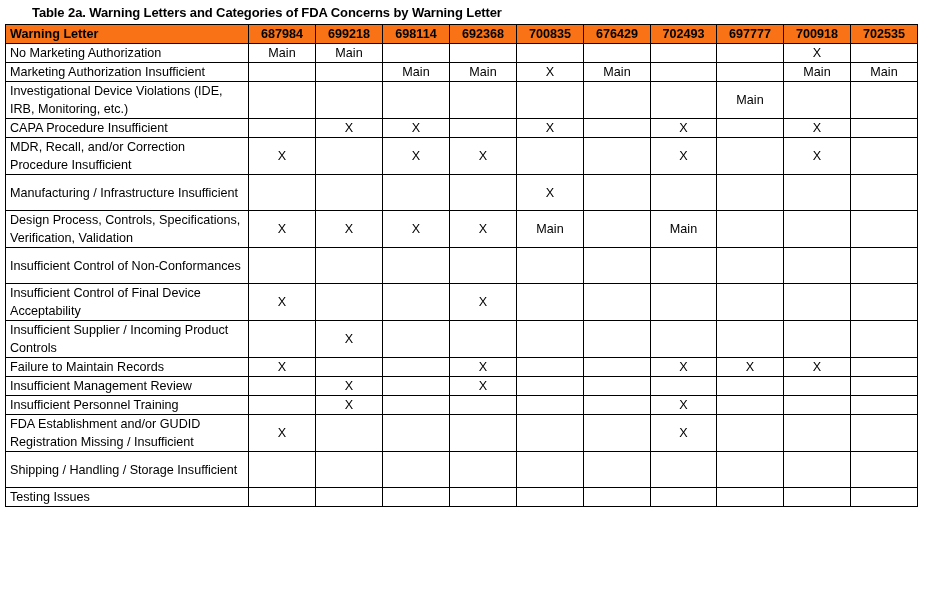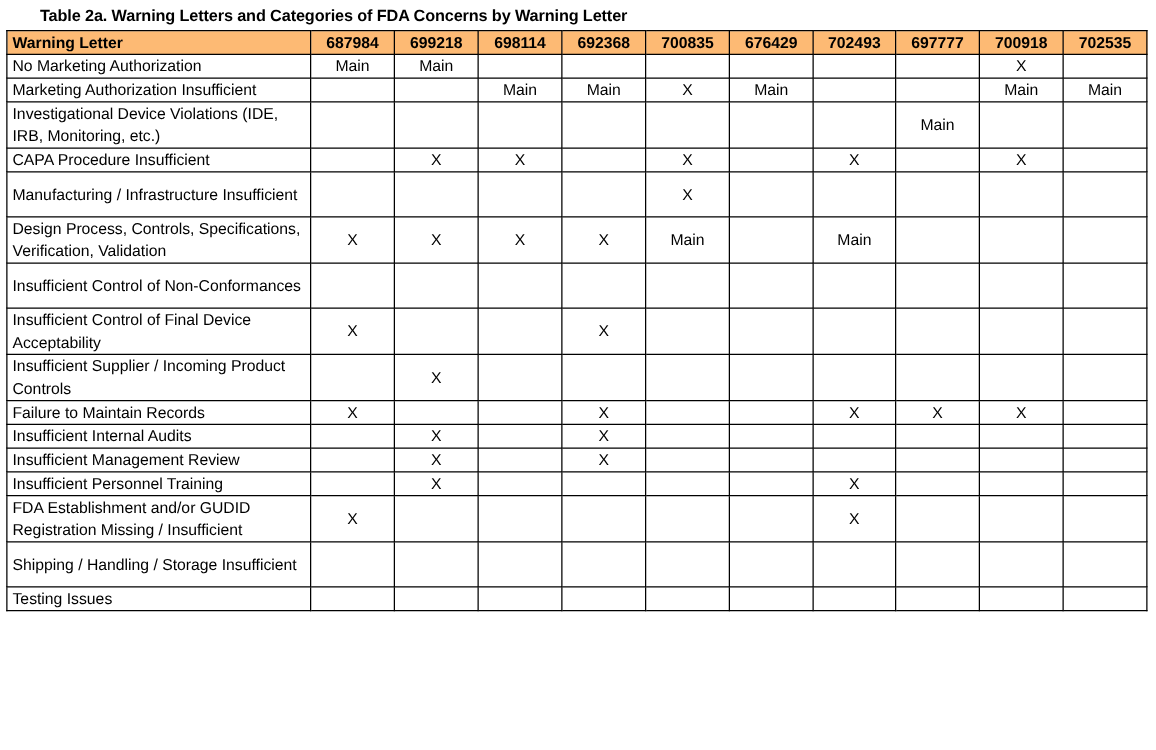--- a/index.html
+++ b/index.html
@@ -1,20 +1,20 @@
 <!DOCTYPE html>
 <html><head>
 <meta charset="utf-8">
 <style>
   html, body { margin: 0; padding: 0; background: #ffffff; }
   body { width: 925px; height: 600px; position: relative; font-family: "Liberation Sans", sans-serif; color: #000; overflow: hidden; }
   .caption { position: absolute; left: 32px; top: 5px; font-size: 13px; font-weight: bold; letter-spacing: -0.1px; }
   table { position: absolute; left: 5px; top: 24px; border-collapse: collapse; table-layout: fixed; font-size: 12.6px; }
   td, th { border: 1.3px solid #000; padding: 0 4px; line-height: 18px; vertical-align: middle; }
-  thead th { background: #fdba74; font-weight: bold; height: 17px; }
+  thead th { background: #f97316; font-weight: bold; height: 17px; }
   thead th.label-col { text-align: left; }
   thead th.id-col { text-align: center; }
   tbody td.label { text-align: left; white-space: normal; }
   tbody td.cell { text-align: center; }
   tr.single td { height: 17px; }
   tr.double td { height: 35px; }
   col.c0 { width: 243px; }
   col.c1 { width: 67px; }
   col.c2 { width: 67px; }
   col.c3 { width: 67px; }
@@ -107,20 +107,33 @@
         <td class="cell">X</td>
         <td class="cell"></td>
         <td class="cell">X</td>
         <td class="cell"></td>
         <td class="cell">X</td>
         <td class="cell"></td>
         <td class="cell">X</td>
         <td class="cell"></td>
       </tr>
       <tr class="double">
+        <td class="label">MDR, Recall, and/or Correction Procedure Insufficient</td>
+        <td class="cell">X</td>
+        <td class="cell"></td>
+        <td class="cell">X</td>
+        <td class="cell">X</td>
+        <td class="cell"></td>
+        <td class="cell"></td>
+        <td class="cell">X</td>
+        <td class="cell"></td>
+        <td class="cell">X</td>
+        <td class="cell"></td>
+      </tr>
+      <tr class="double">
         <td class="label">Manufacturing / Infrastructure Insufficient</td>
         <td class="cell"></td>
         <td class="cell"></td>
         <td class="cell"></td>
         <td class="cell"></td>
         <td class="cell">X</td>
         <td class="cell"></td>
         <td class="cell"></td>
         <td class="cell"></td>
         <td class="cell"></td>
@@ -182,33 +195,20 @@
         <td class="label">Failure to Maintain Records</td>
         <td class="cell">X</td>
         <td class="cell"></td>
         <td class="cell"></td>
         <td class="cell">X</td>
         <td class="cell"></td>
         <td class="cell"></td>
         <td class="cell">X</td>
         <td class="cell">X</td>
         <td class="cell">X</td>
-        <td class="cell"></td>
-      </tr>
-      <tr class="single">
-        <td class="label">Insufficient Internal Audits</td>
-        <td class="cell"></td>
-        <td class="cell">X</td>
-        <td class="cell"></td>
-        <td class="cell">X</td>
-        <td class="cell"></td>
-        <td class="cell"></td>
-        <td class="cell"></td>
-        <td class="cell"></td>
-        <td class="cell"></td>
         <td class="cell"></td>
       </tr>
       <tr class="single">
         <td class="label">Insufficient Management Review</td>
         <td class="cell"></td>
         <td class="cell">X</td>
         <td class="cell"></td>
         <td class="cell">X</td>
         <td class="cell"></td>
         <td class="cell"></td>

